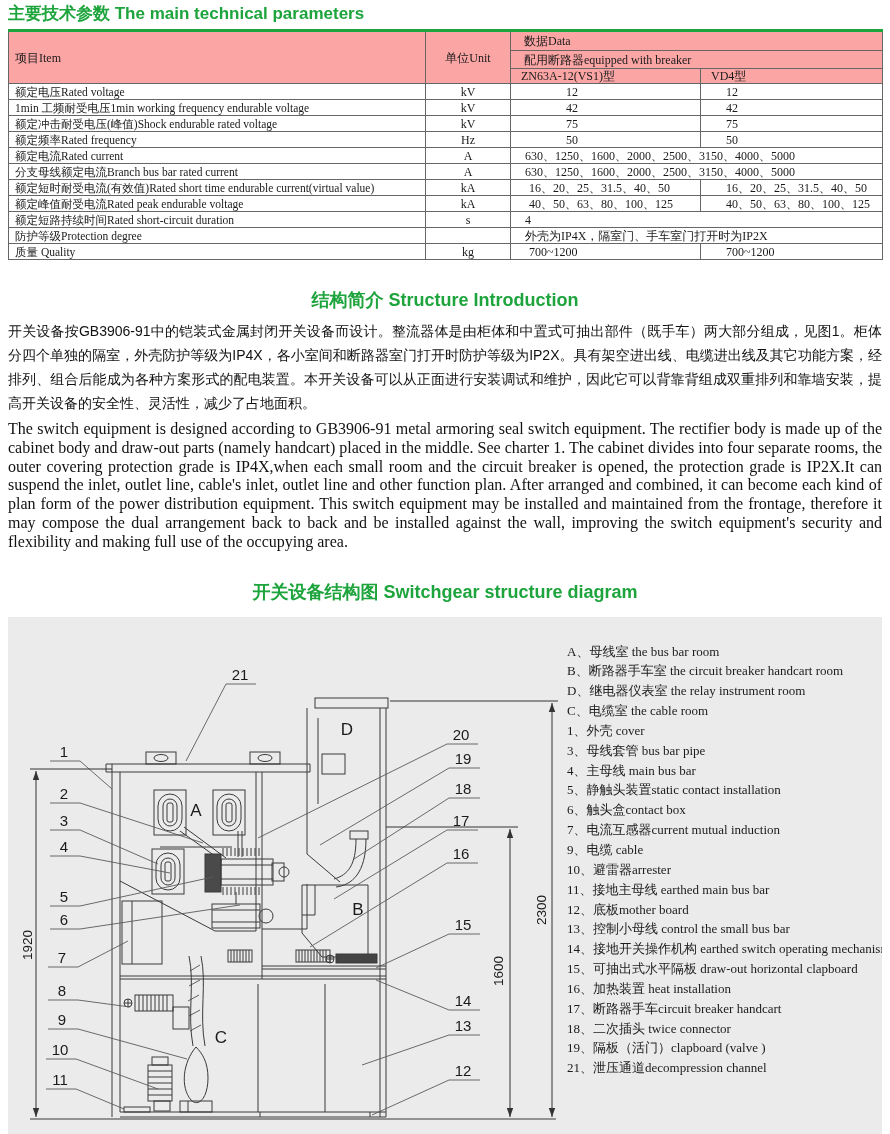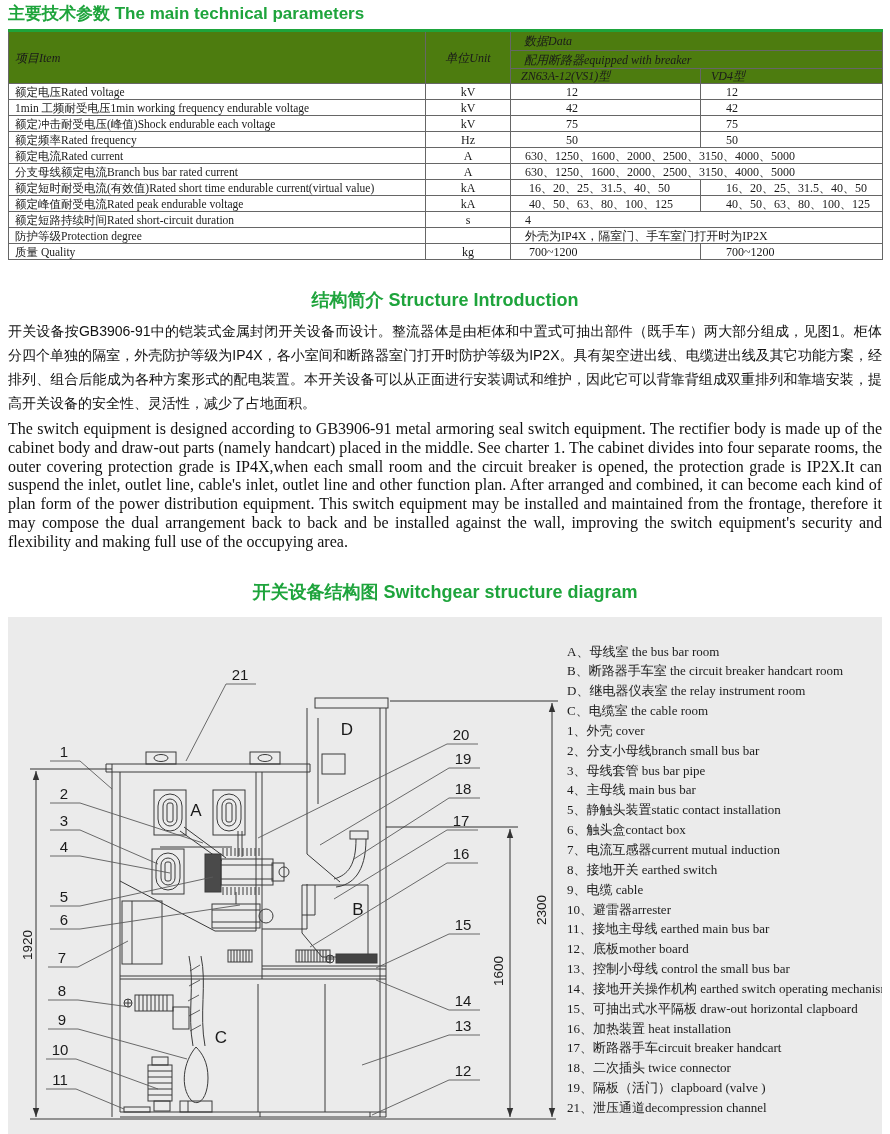--- a/index.html
+++ b/index.html
@@ -3,21 +3,21 @@
 <meta charset="utf-8">
 <style>
   html,body{margin:0;padding:0;background:#fff;}
   body{width:890px;height:1134px;position:relative;font-family:"Liberation Serif","DejaVu Serif",serif;color:#1a1a1a;overflow:hidden;}
   .page{padding:0 8px;}
   h1.sec{font-family:"Liberation Sans","DejaVu Sans",sans-serif;font-weight:bold;color:#1ea43c;font-size:17px;line-height:21px;margin:3px 0 5px 0;}
   h2.sec{font-family:"Liberation Sans","DejaVu Sans",sans-serif;font-weight:bold;color:#1ea43c;font-size:18px;line-height:22px;margin:29px 0 0 0;text-align:center;}
   
   table.params{border-collapse:collapse;width:874px;table-layout:fixed;border-top:3px solid #1ea43c;border-left:1px solid #666;border-right:1px solid #666;border-bottom:1px solid #444;font-size:12px;}
   table.params th,table.params td{border:1px solid #666;font-weight:normal;padding:0;line-height:14px;overflow:hidden;}
-  table.params thead th{background:#4d7c0f;text-align:left;font-style:italic;}
+  table.params thead th{background:#fca5a5;text-align:left;}
   .th-item{padding-left:6px !important;}
   .th-unit{text-align:center !important;}
   .th-data,.th-breaker{padding-left:13px !important;}
   .th-type{padding-left:10px !important;}
   tr.h1r{height:20px;} tr.h2r{height:18px;} tr.h3r{height:15px;}
   tbody tr{height:16px;}
   td.c-item{text-align:left;padding-left:6px !important;white-space:nowrap;font-size:11.5px;}
   td.c-unit{text-align:center;}
   td.c-v1{text-align:left;padding-left:18px !important;white-space:nowrap;}
   td.c-v2{text-align:left;padding-left:25px !important;white-space:nowrap;}
@@ -72,21 +72,21 @@
         <td class="c-v1 num">12</td>
         <td class="c-v2 num">12</td>
       </tr>
       <tr>
         <td class="c-item">1min 工频耐受电压1min working frequency endurable voltage</td>
         <td class="c-unit">kV</td>
         <td class="c-v1 num">42</td>
         <td class="c-v2 num">42</td>
       </tr>
       <tr>
-        <td class="c-item">额定冲击耐受电压(峰值)Shock endurable each voltage</td>
+        <td class="c-item">额定冲击耐受电压(峰值)Shock endurable rated voltage</td>
         <td class="c-unit">kV</td>
         <td class="c-v1 num">75</td>
         <td class="c-v2 num">75</td>
       </tr>
       <tr>
         <td class="c-item">额定频率Rated frequency</td>
         <td class="c-unit">Hz</td>
         <td class="c-v1 num">50</td>
         <td class="c-v2 num">50</td>
       </tr>
@@ -293,27 +293,25 @@
         <text class="dim" x="546" y="851" transform="rotate(-90 546 851)">2300</text>
       </g>
     </svg>
 
     <div class="legend">
       <div class="li">A、母线室  the bus bar room</div>
       <div class="li">B、断路器手车室  the circuit breaker handcart room</div>
       <div class="li">D、继电器仪表室  the relay instrument room</div>
       <div class="li">C、电缆室 the cable room</div>
       <div class="li">1、外壳  cover</div>
-      <div class="li">2、分支小母线branch small bus bar</div>
       <div class="li">3、母线套管  bus bar pipe</div>
       <div class="li">4、主母线  main bus bar</div>
       <div class="li">5、静触头装置static contact installation</div>
       <div class="li">6、触头盒contact box</div>
       <div class="li">7、电流互感器current mutual induction</div>
-      <div class="li">8、接地开关  earthed switch</div>
       <div class="li">9、电缆 cable</div>
       <div class="li">10、避雷器arrester</div>
       <div class="li">11、接地主母线  earthed main bus bar</div>
       <div class="li">12、底板mother board</div>
       <div class="li">13、控制小母线  control the small bus bar</div>
       <div class="li">14、接地开关操作机构  earthed switch operating mechanism</div>
       <div class="li">15、可抽出式水平隔板  draw-out horizontal clapboard</div>
       <div class="li">16、加热装置  heat installation</div>
       <div class="li">17、断路器手车circuit breaker handcart</div>
       <div class="li">18、二次插头  twice connector</div>

